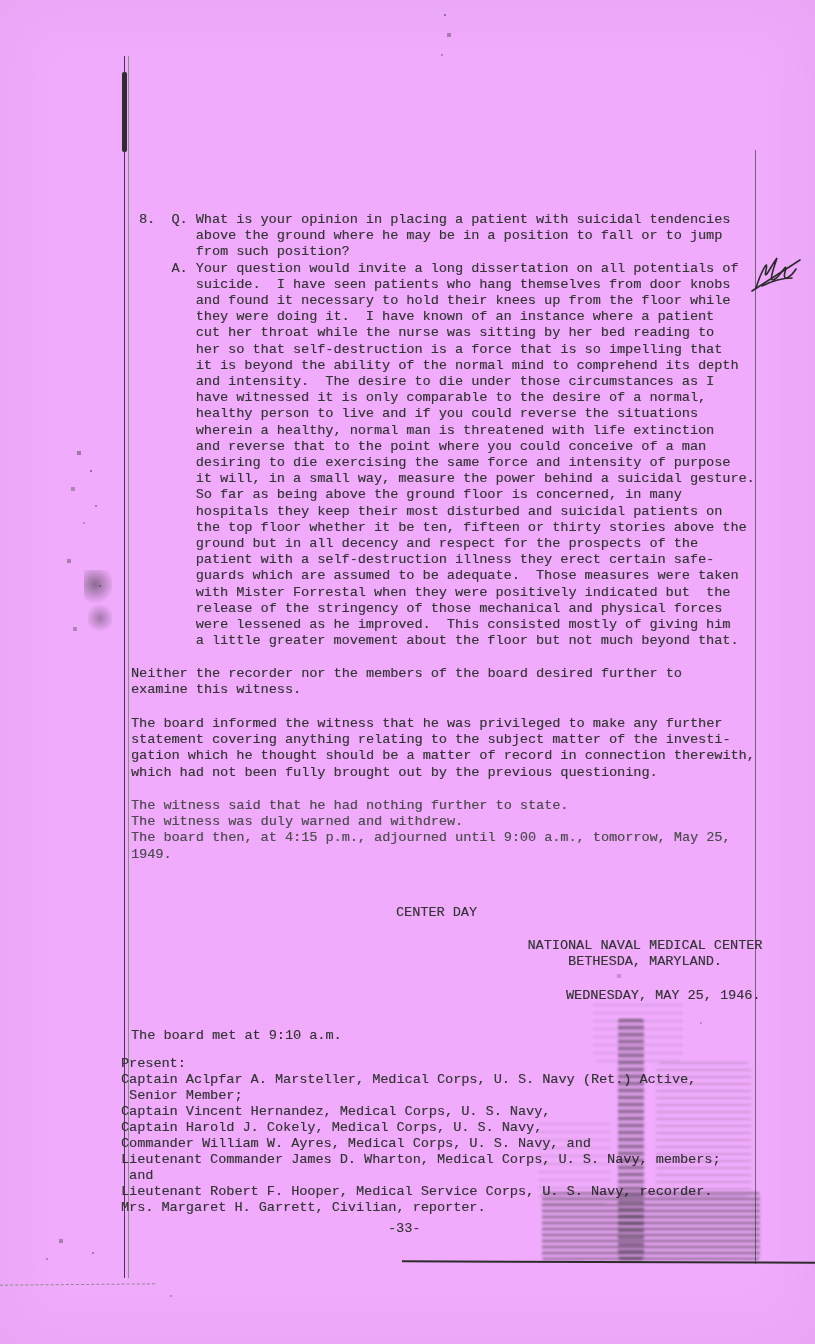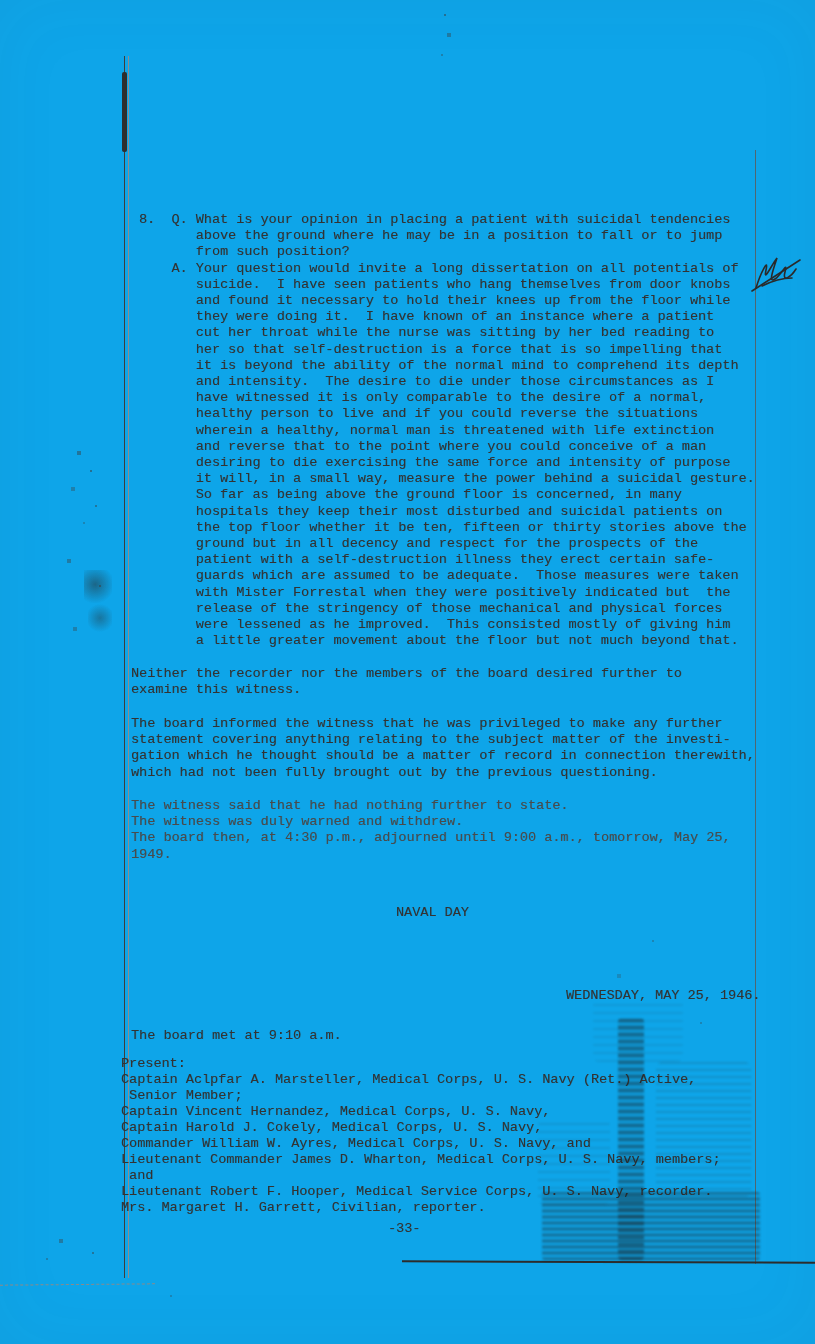--- a/index.html
+++ b/index.html
@@ -1,19 +1,19 @@
 <!DOCTYPE html>
 <html><head>
 <meta charset="utf-8">
 <style>
   html,body{margin:0;padding:0;background:#e8e8e6;}
   .page{
     position:relative;
     width:815px;height:1344px;
-    background:#0ea5e9;
+    background:#f0abfc;
     overflow:hidden;
     box-shadow:inset 0 0 70px rgba(80,80,70,0.05);
     font-family:"Liberation Mono","DejaVu Sans Mono",monospace;
   }
   .typed{
     position:absolute;
     font-family:"Liberation Mono","DejaVu Sans Mono",monospace;
     font-size:13.5px;
     line-height:16.2px;
     color:#333;
@@ -130,25 +130,27 @@
   <div class="typed" style="left:131px;top:666px;width:640px;">Neither the recorder nor the members of the board desired further to
 examine this witness.</div>
 
   <div class="typed" style="left:131px;top:716px;width:670px;">The board informed the witness that he was privileged to make any further
 statement covering anything relating to the subject matter of the investi-
 gation which he thought should be a matter of record in connection therewith,
 which had not been fully brought out by the previous questioning.</div>
 
   <div class="typed faded" style="left:131px;top:798px;width:660px;">The witness said that he had nothing further to state.
 The witness was duly warned and withdrew.
-The board then, at 4:30 p.m., adjourned until 9:00 a.m., tomorrow, May 25,
+The board then, at 4:15 p.m., adjourned until 9:00 a.m., tomorrow, May 25,
 1949.</div>
 
-  <div class="typed" style="left:396px;top:905px;">NAVAL DAY</div>
+  <div class="typed" style="left:396px;top:905px;">CENTER DAY</div>
 
+  <div class="typed" style="left:526px;top:938px;width:238px;text-align:center;">NATIONAL NAVAL MEDICAL CENTER
+BETHESDA, MARYLAND.</div>
 
   <div class="typed" style="left:566px;top:988px;">WEDNESDAY, MAY 25, 1946.</div>
 
   <div class="typed" style="left:131px;top:1028px;text-align:center;">The board met at 9:10 a.m.</div>
 
   <div class="typed" style="left:121px;top:1056px;width:660px;line-height:16px;">Present:
 Captain Aclpfar A. Marsteller, Medical Corps, U. S. Navy (Ret.) Active,
  Senior Member;
 Captain Vincent Hernandez, Medical Corps, U. S. Navy,
 Captain Harold J. Cokely, Medical Corps, U. S. Navy,

